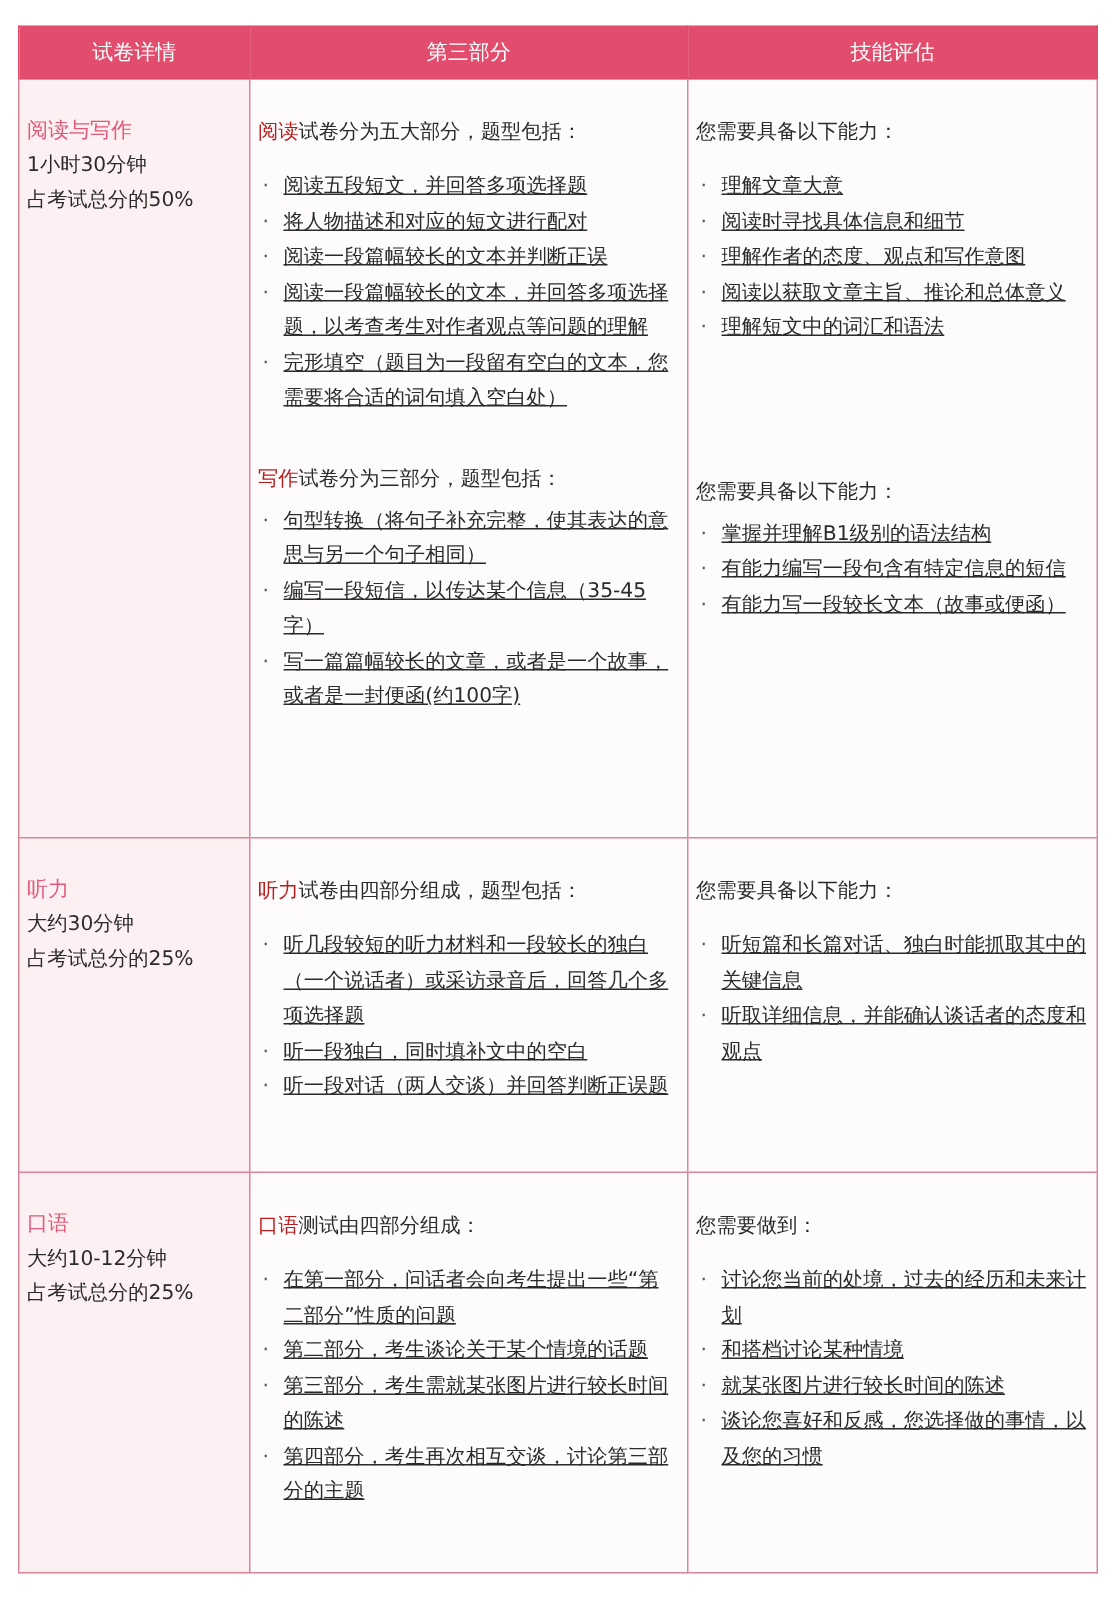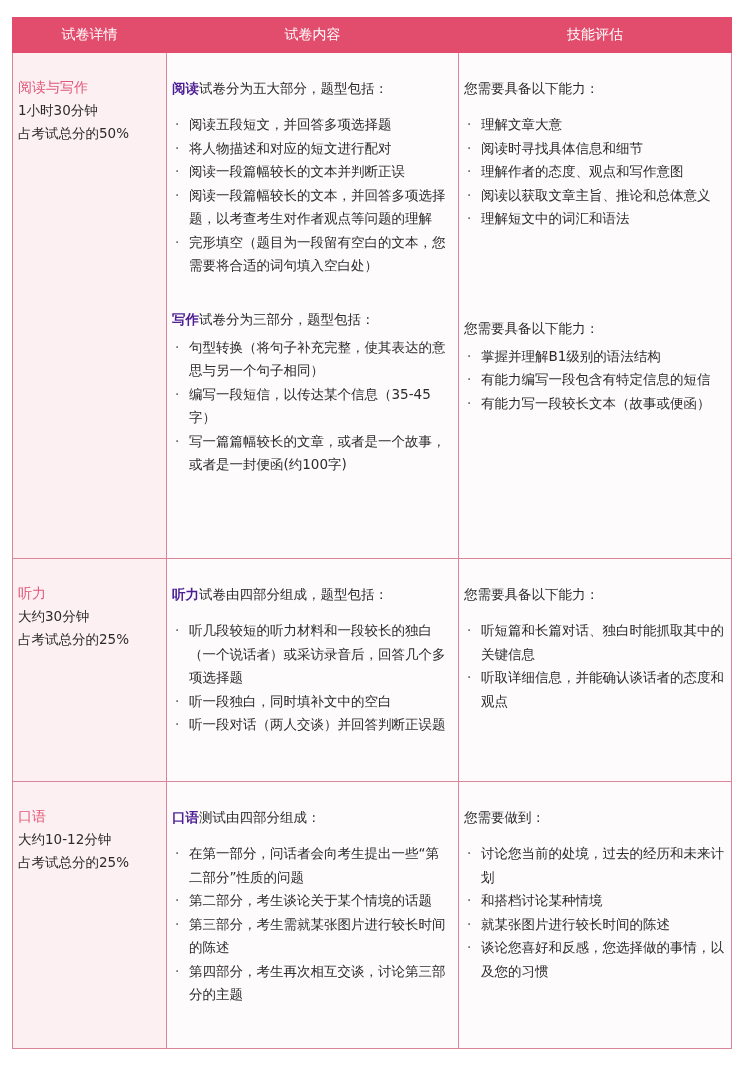--- a/index.html
+++ b/index.html
@@ -60,27 +60,28 @@
   .detail-line {
     line-height: 23px;
   }
   .detail-lines {
   }
   .intro {
     margin-top: 24px;
     line-height: 22px;
   }
   .intro b {
-    font-weight: bold;
-    color: #4c1d95;
+    font-weight: normal;
+    color: #b91c1c;
   }
   .bullets {
     list-style: none;
     margin: 14px 0 0 0;
     padding: 0;
+    text-decoration: underline;
   }
   .bullets.tight {
     margin-top: 6px;
   }
   .bullets li {
     position: relative;
     padding-left: 17px;
     line-height: 23.5px;
   }
   .bullets li::before {
@@ -102,21 +103,21 @@
 
 <table class="exam-table">
   <colgroup>
     <col class="col-detail">
     <col class="col-content">
     <col class="col-skill">
   </colgroup>
   <thead>
     <tr>
       <th>试卷详情</th>
-      <th>试卷内容</th>
+      <th>第三部分</th>
       <th>技能评估</th>
     </tr>
   </thead>
   <tbody>
 
     <tr class="row-rw">
       <td class="detail-cell">
         <div class="section-name">阅读与写作</div>
         <div class="detail-lines">
           <div class="detail-line">1小时30分钟</div>

